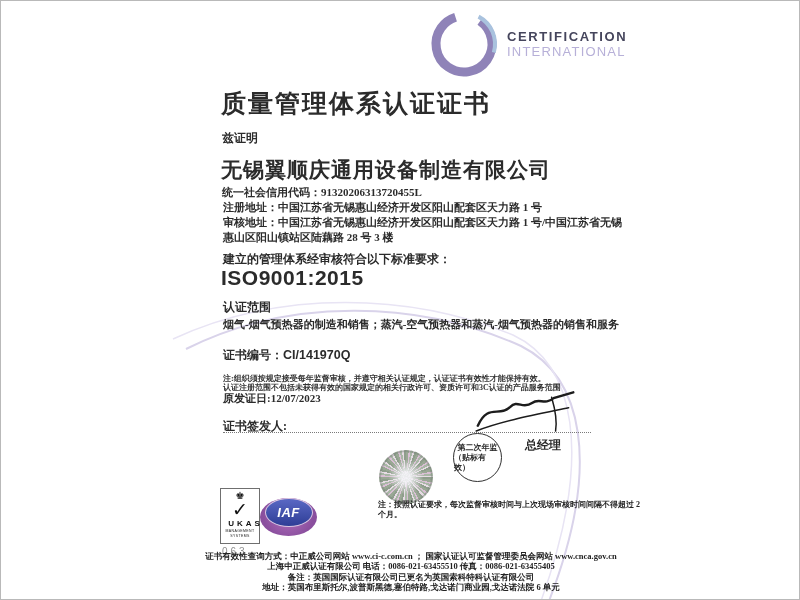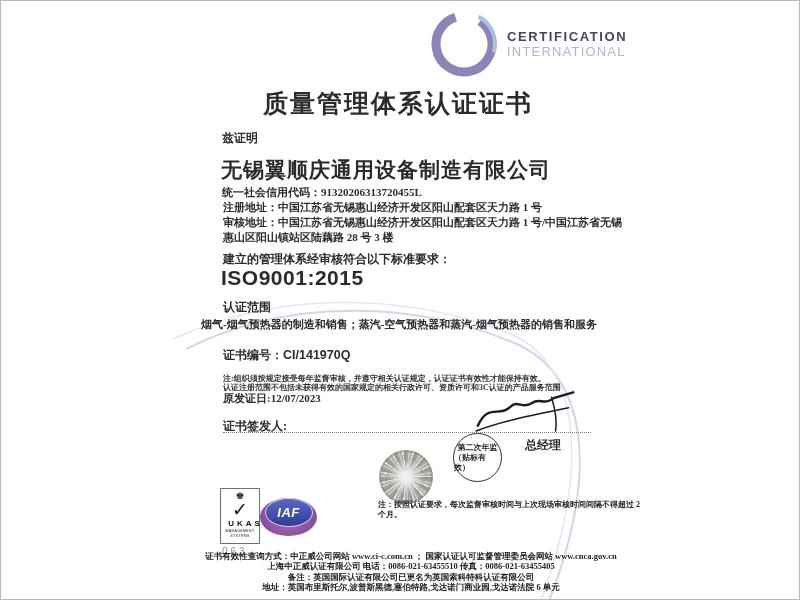--- a/index.html
+++ b/index.html
@@ -83,33 +83,33 @@
 
   <svg class="abs" style="left:424px;top:6px;" width="78" height="74" viewBox="0 0 78 74">
     <circle cx="39" cy="37" r="28" fill="none" stroke="#8f83b8" stroke-width="9" stroke-dasharray="150 26" transform="rotate(-55 39 37)" stroke-linecap="butt"></circle>
     <circle cx="39" cy="37" r="31" fill="none" stroke="#a9c2de" stroke-width="4" stroke-dasharray="42 153" transform="rotate(-62 39 37)"></circle>
   </svg>
   <div class="abs logo-text" style="left:506px;top:28px;">
     <div class="logo-line1">CERTIFICATION</div>
     <div class="logo-line2">INTERNATIONAL</div>
   </div>
 
-  <div class="abs title" style="left:220px;top:86px;margin-left:42px;">质量管理体系认证证书</div>
+  <div class="abs title" style="left:220px;top:86px;">质量管理体系认证证书</div>
   <div class="abs small" style="left:221px;top:129px;">兹证明</div>
 
   <div class="abs company" style="left:220px;top:155px;">无锡翼顺庆通用设备制造有限公司</div>
   <div class="abs meta" style="left:221px;top:184px;">统一社会信用代码：91320206313720455L</div>
   <div class="abs meta" style="left:222px;top:199px;">注册地址：中国江苏省无锡惠山经济开发区阳山配套区天力路 1 号</div>
   <div class="abs meta" style="left:222px;top:214px;width:400px;">审核地址：中国江苏省无锡惠山经济开发区阳山配套区天力路 1 号/中国江苏省无锡惠山区阳山镇站区陆藕路 28 号 3 楼</div>
 
   <div class="abs small" style="left:222px;top:250px;">建立的管理体系经审核符合以下标准要求：</div>
   <div class="abs iso" style="left:220px;top:265px;">ISO9001:2015</div>
 
   <div class="abs small" style="left:222px;top:298px;">认证范围</div>
-  <div class="abs scope-text" style="left:200px;top:316px;width:420px;">烟气-烟气预热器的制造和销售；蒸汽-空气预热器和蒸汽-烟气预热器的销售和服务</div>
+  <div class="abs scope-text" style="left:222px;top:316px;width:420px;">烟气-烟气预热器的制造和销售；蒸汽-空气预热器和蒸汽-烟气预热器的销售和服务</div>
 
   <div class="abs" style="left:222px;top:344px;">
     <span class="detail-label">证书编号：</span><span class="detail-value">CI/141970Q</span>
   </div>
   <div class="abs fineprint" style="left:222px;top:373px;">注:组织须按规定接受每年监督审核，并遵守相关认证规定，认证证书有效性才能保持有效。</div>
   <div class="abs fineprint" style="left:222px;top:382px;">认证注册范围不包括未获得有效的国家规定的相关行政许可、资质许可和3C认证的产品服务范围</div>
   <div class="abs orig-issue" style="left:222px;top:390px;">原发证日:12/07/2023</div>
 
   <svg class="abs" style="left:472px;top:390px;transform:rotate(-5deg);" width="118" height="46" viewBox="0 0 118 46">
     <path d="M4 30 C 16 8, 26 24, 38 14 C 46 7, 50 18, 60 12 C 68 7, 72 16, 82 9 L 102 5" fill="none" stroke="#1c1c1c" stroke-width="2.4" stroke-linecap="round"></path>

